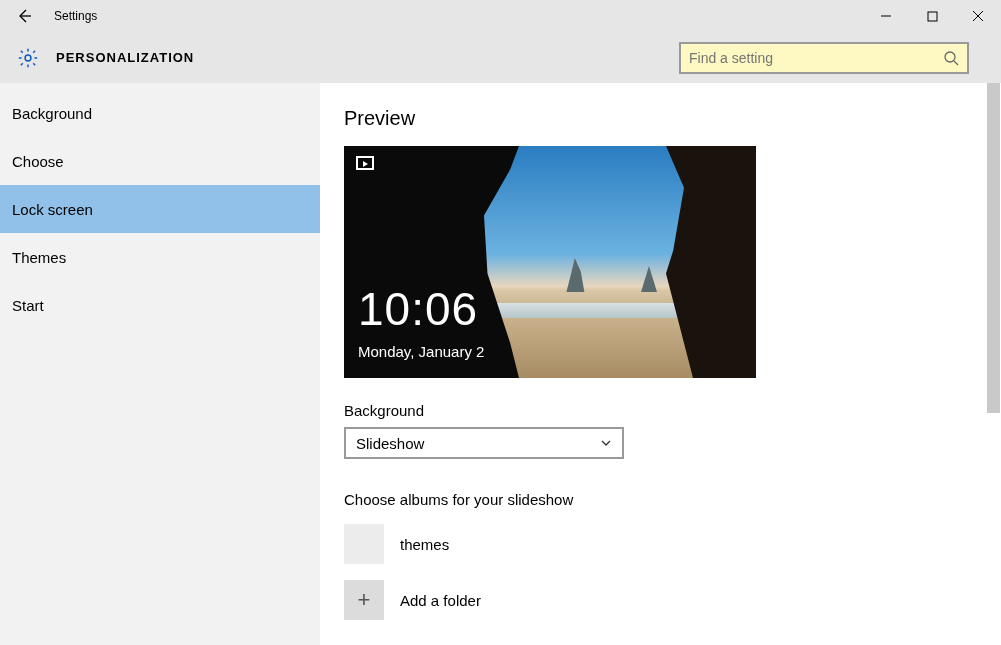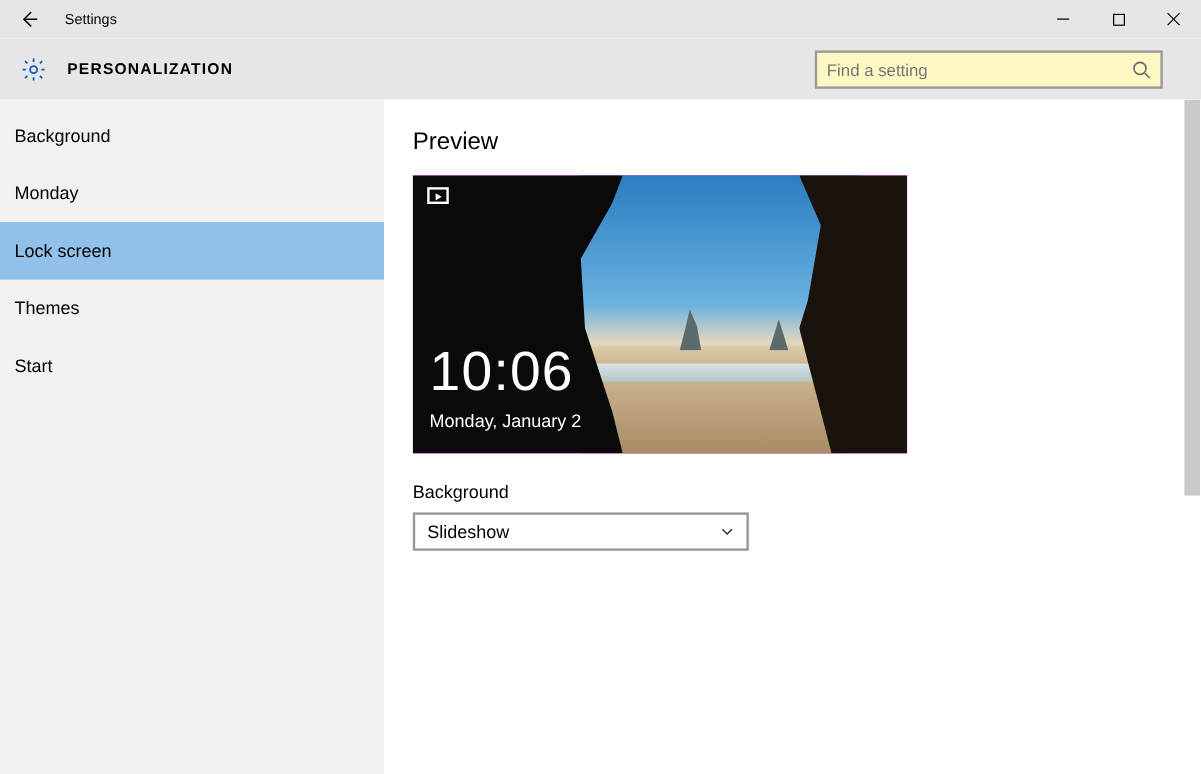--- a/index.html
+++ b/index.html
@@ -73,21 +73,21 @@
     position: relative;
     overflow: hidden;
   }
   .content h1.page-title {
     font-size: 20px;
     font-weight: 400;
     margin-bottom: 16px;
   }
   .preview {
     width: 412px; height: 232px;
-    background: #d946ef;
+    background: #4c1d95;
     position: relative;
     overflow: hidden;
     text-decoration: underline;
   }
   .preview .sky {
     position: absolute;
     top: 0; left: 140px; right: 40px; height: 180px;
     background: linear-gradient(#2a7dc1, #6bb2e0 60%, #e8d7c0 78%, #d9c7a6 80%, #b99f7a 100%);
   }
   .preview .rockleft {
@@ -214,21 +214,21 @@
   </div>
 </div>
 
 <div class="body">
 
   <div class="sidebar">
     <div class="navitem">
       <span>Background</span>
     </div>
     <div class="navitem">
-      <span>Monday</span>
+      <span>Choose</span>
     </div>
     <div class="navitem selected">
       <span>Lock screen</span>
     </div>
     <div class="navitem">
       <span>Themes</span>
     </div>
     <div class="navitem">
       <span>Start</span>
     </div>
@@ -252,20 +252,33 @@
     </div>
 
     <div class="label">Background</div>
     <div class="combo">
       <span>Slideshow</span>
       <svg class="chev" width="12" height="12" viewBox="0 0 12 12">
           <path d="M2 4 L6 8 L10 4" stroke="#333" stroke-width="1.3" fill="none"></path>
         </svg>
     </div>
 
+    <div class="albums">
+      <div class="label" style="margin-top:0">Choose albums for your slideshow</div>
+
+      <div class="album-row">
+        <div class="thumb"></div>
+        <div class="album-label">themes</div>
+      </div>
+
+      <div class="album-row">
+        <div class="thumb plus">+</div>
+        <div class="album-label">Add a folder</div>
+      </div>
+    </div>
 
     <div class="scrollbar">
       <div class="track"></div>
       <div class="thumb"></div>
     </div>
 
   </div>
 </div>
 
 </body></html>

